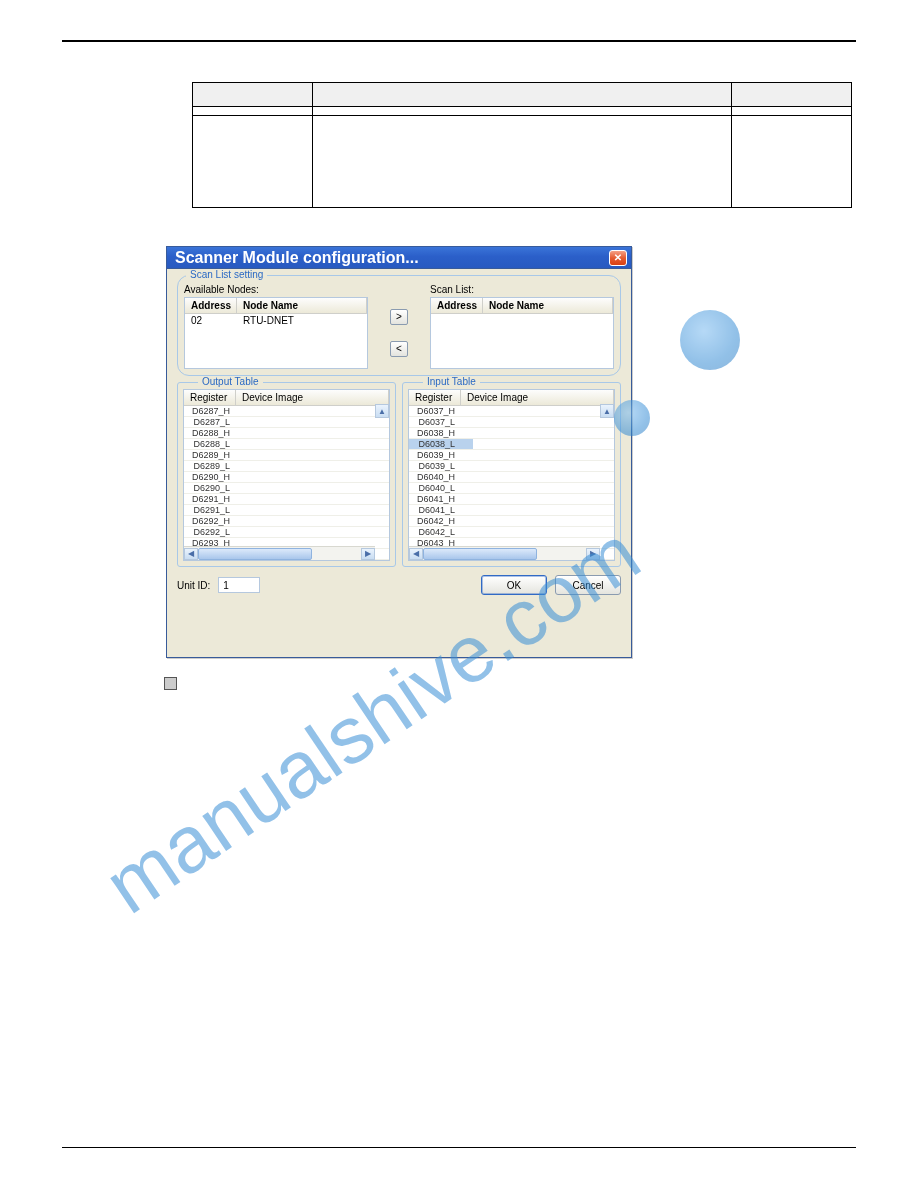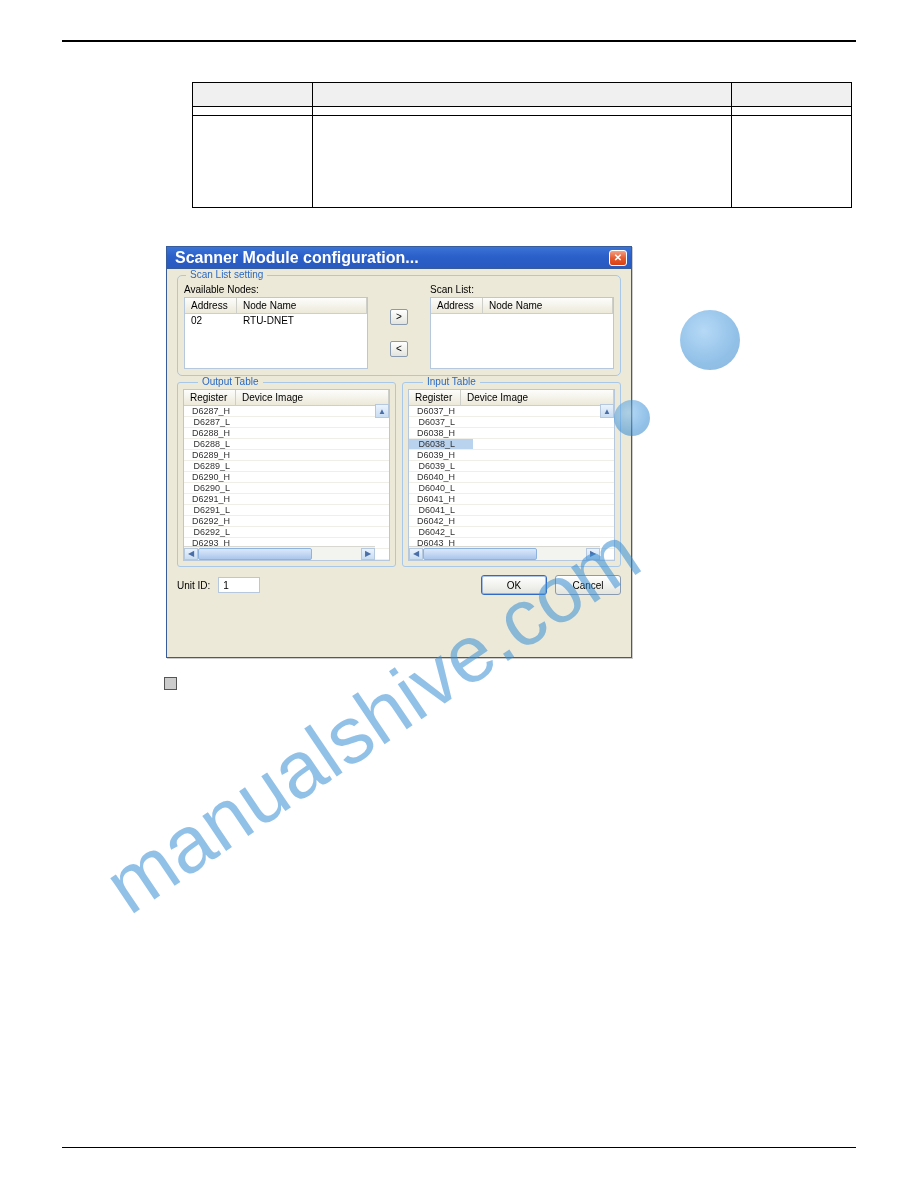--- a/index.html
+++ b/index.html
@@ -154,21 +154,21 @@
     justify-content: center;
     font-size: 10px;
     font-weight: bold;
     cursor: pointer;
   }
   .dialog-body {
     padding: 6px 10px 8px 10px;
   }
   .group {
     border: 1px solid #a8c8e8;
-    border-radius: 5px;
+    border-radius: 12px;
     padding: 6px 6px 6px 6px;
     margin-bottom: 6px;
     position: relative;
   }
   .group-legend {
     position: absolute;
     top: -7px;
     left: 8px;
     background: #ece9d8;
     padding: 0 4px;
@@ -193,20 +193,21 @@
     border: 1px solid #b5c8de;
     background: #fff;
     height: 72px;
     overflow: hidden;
   }
   .lv-head {
     display: flex;
     background: linear-gradient(to bottom, #fdfdfd, #ece9d8);
     border-bottom: 1px solid #cfcfca;
     font-size: 10px;
+    font-weight: bold;
   }
   .lv-head .hcell {
     padding: 2px 6px;
     border-right: 1px solid #cfcfca;
   }
   .lv-row {
     display: flex;
     font-size: 10px;
   }
   .lv-row .cell {

